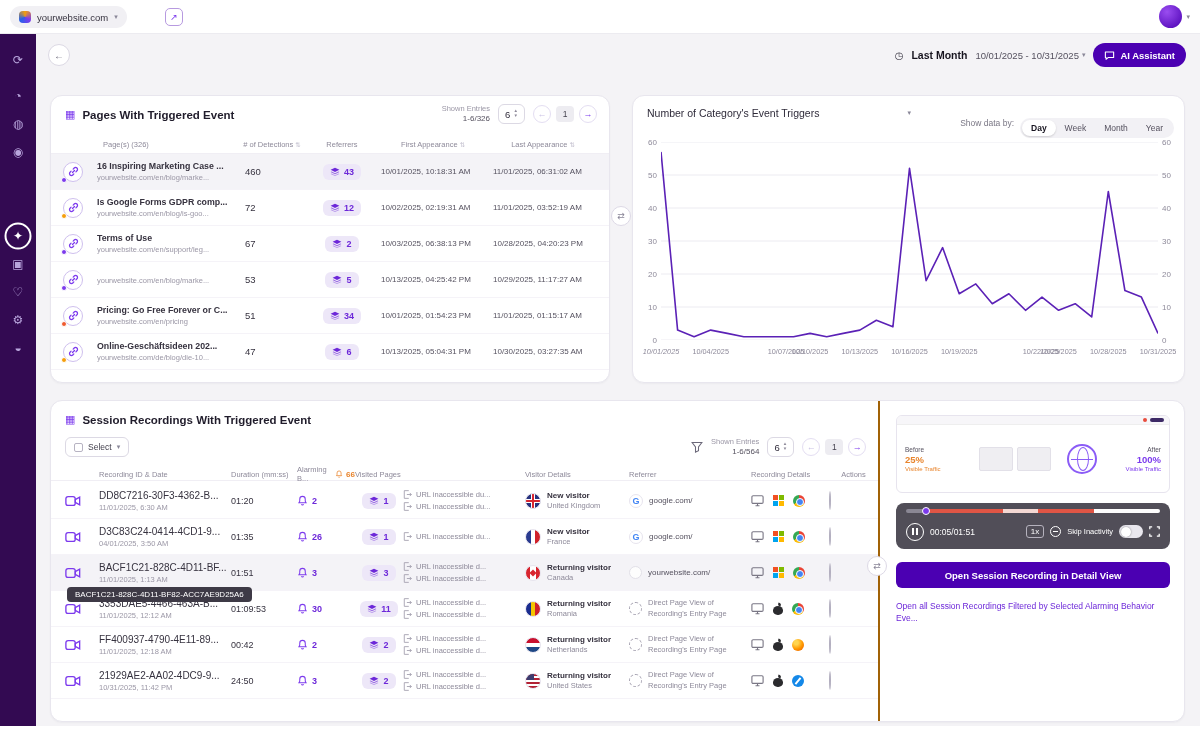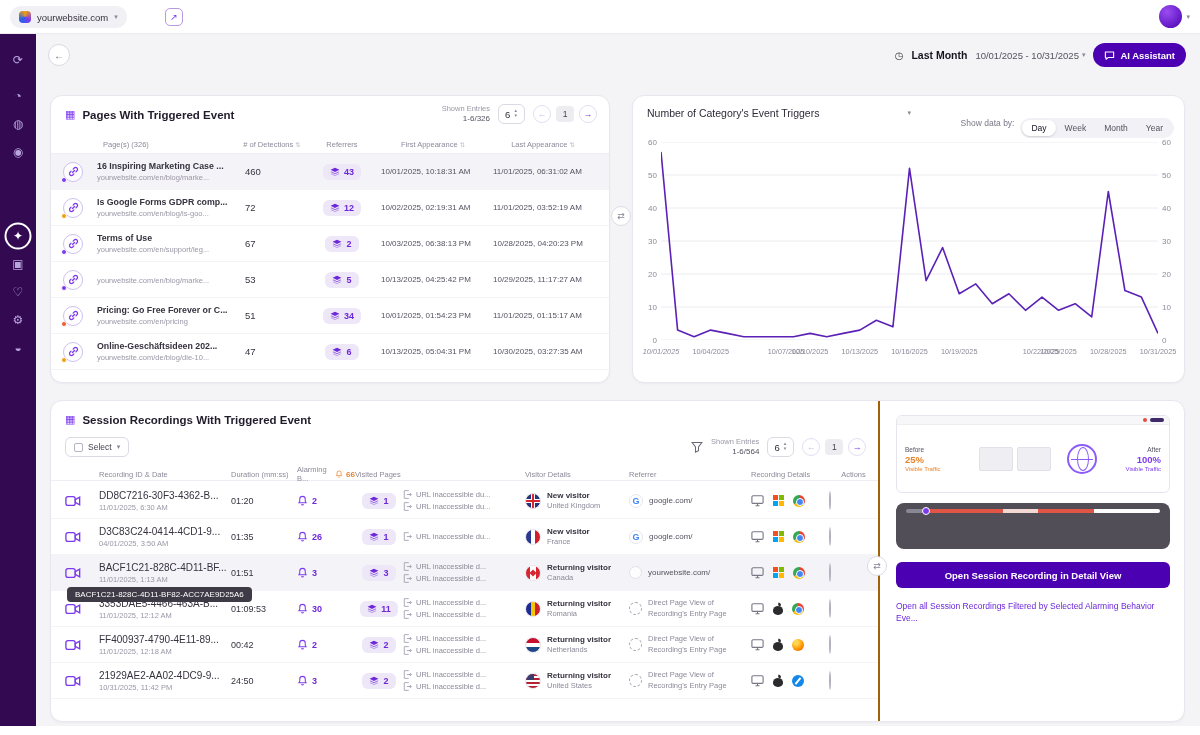--- a/index.html
+++ b/index.html
@@ -85,21 +85,21 @@
   .split-top{left:611px;top:206px}
   .split-bottom{left:867px;top:556px}
 
   
   .chart-select{position:absolute;left:14px;top:11px;width:264px;display:flex;align-items:center;justify-content:space-between}
   .cs-text{font-size:10.5px;color:#2f2b3a}
   .showdata{position:absolute;right:10px;top:22px;display:flex;gap:6px}
   .sd-label{font-size:8.5px;color:#7a7785}
   .segment{display:flex;background:#f2f1f5;border-radius:12px;padding:2px}
   .seg-opt{font-size:8.5px;color:#55515f;padding:3px 9px;border-radius:10px}
-  .seg-opt.active{background:#fff;font-weight:normal;color:#17141f;box-shadow:0 1px 2px rgba(0,0,0,.15)}
+  .seg-opt.active{background:#fff;font-weight:bold;color:#17141f;box-shadow:0 1px 2px rgba(0,0,0,.15)}
   .y-axis{position:absolute;top:0;bottom:0;width:20px}
   .y-axis.left{left:4px}
   .y-axis.right{left:529px}
   .ytick{position:absolute;font-size:8px;color:#8e8a9a;right:0}
   .y-axis.right .ytick{left:0;right:auto}
   .chart-svg{position:absolute;left:28px;top:46px}
   .x-axis{position:absolute;left:28px;top:251px;width:497px;height:12px}
   .xtick{position:absolute;transform:translateX(-50%);font-size:7.3px;color:#8e8a9a;white-space:nowrap}
 
   
@@ -1033,20 +1033,37 @@
             <span class="pv-label">After</span>
             <span class="pv-val purpletxt">100%</span>
             <span class="pv-cap purpletxt">Visible Traffic</span>
           </div>
         </div>
       </div>
       <div class="player">
         <div class="track">
             <span class="playhead"></span>
           </div>
+        <div class="pctrl">
+          <span class="pause-btn">
+              <span class="pbar"></span>
+              <span class="pbar"></span>
+            </span>
+          <span class="ptime">00:05/01:51</span>
+          <span class="flex1"></span>
+          <span class="speed">1x</span>
+          <span class="skip-icon"></span>
+          <span class="skip-label">Skip Inactivity</span>
+          <span class="toggle"></span>
+          <span class="fs">
+            <svg width="11" height="11" viewBox="0 0 14 14" fill="none" stroke="#fff" stroke-width="1.6">
+                <path d="M1 4V1h3M10 1h3v3M13 10v3h-3M4 13H1v-3"></path>
+              </svg>
+          </span>
+        </div>
       </div>
       <div class="detail-btn">Open Session Recording in Detail View</div>
       <div class="filtered-link">Open all Session Recordings Filtered by Selected Alarming Behavior Eve...</div>
     </div>
   </div>
 
   <span class="split-btn split-bottom">⇄</span>
 
 </div>
 

